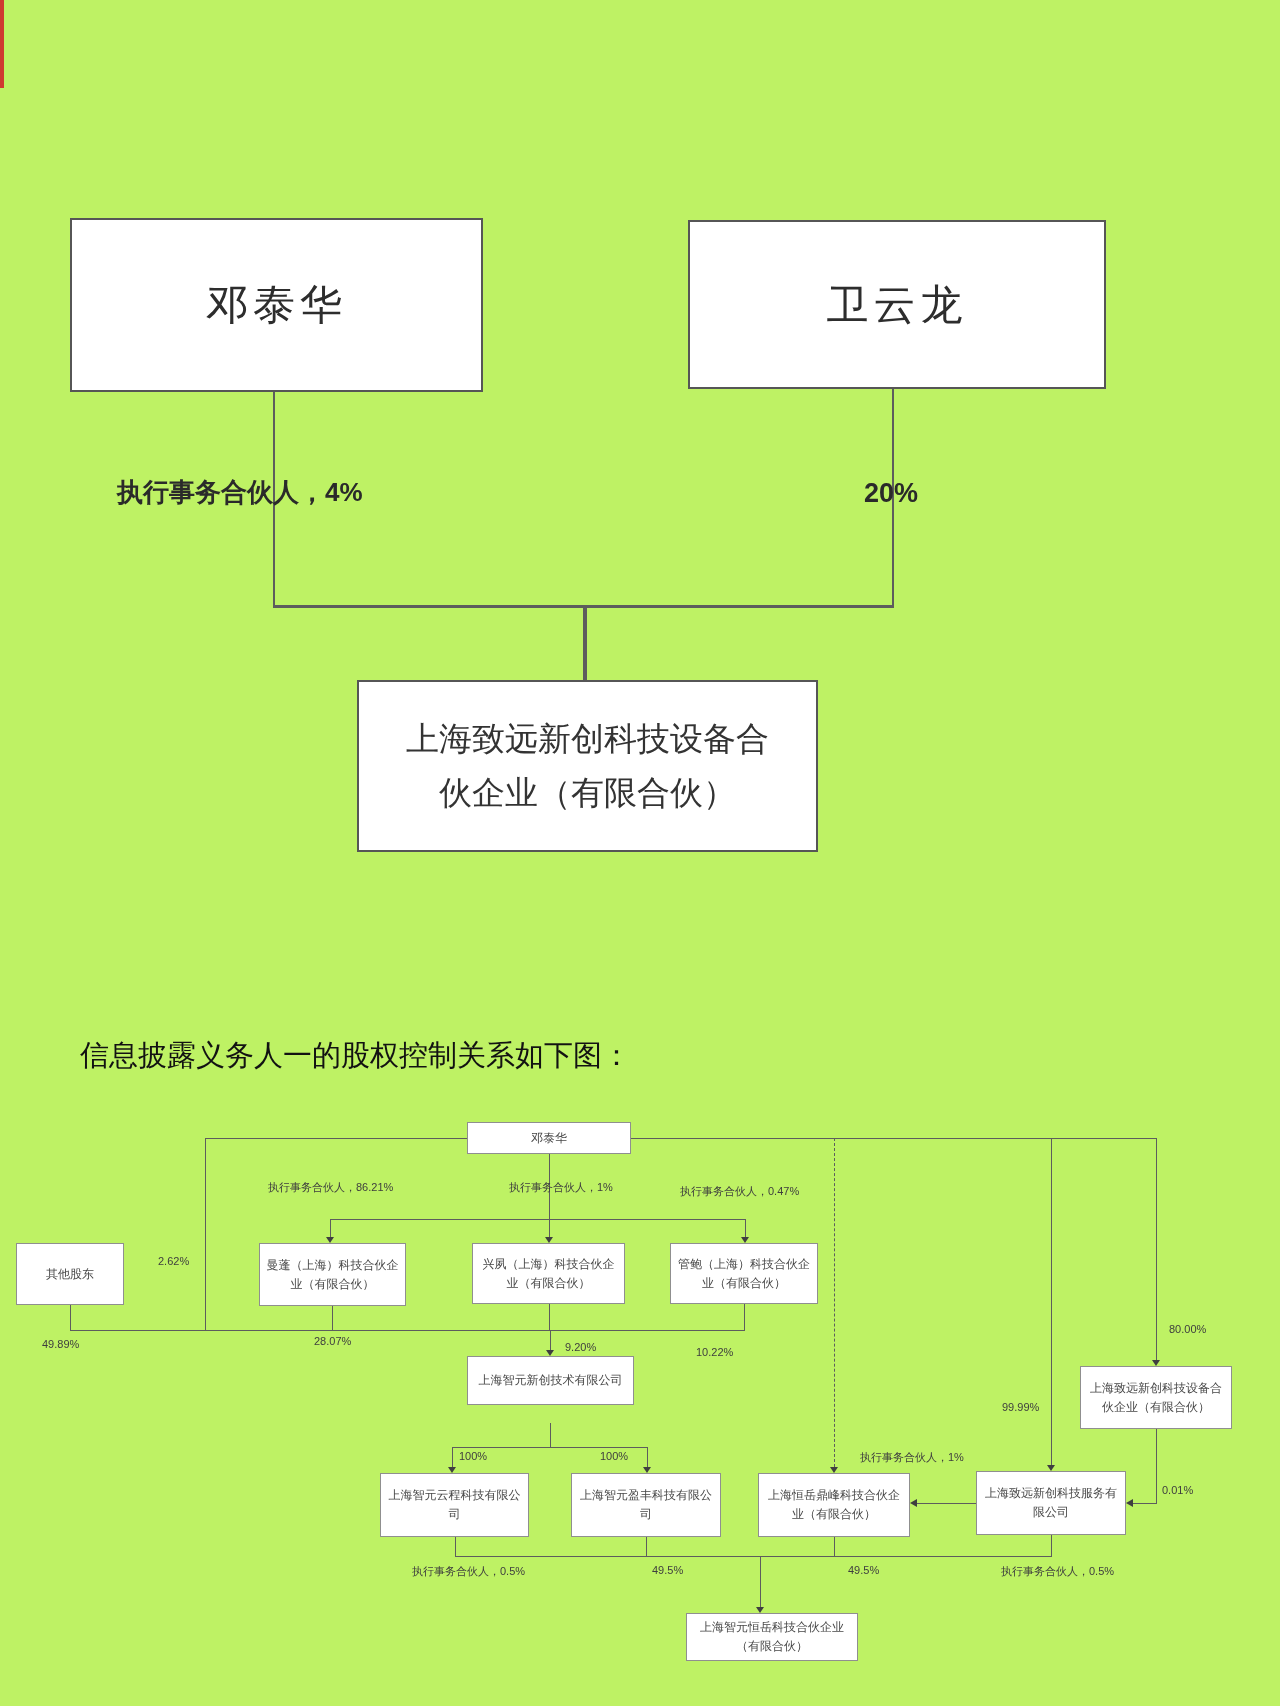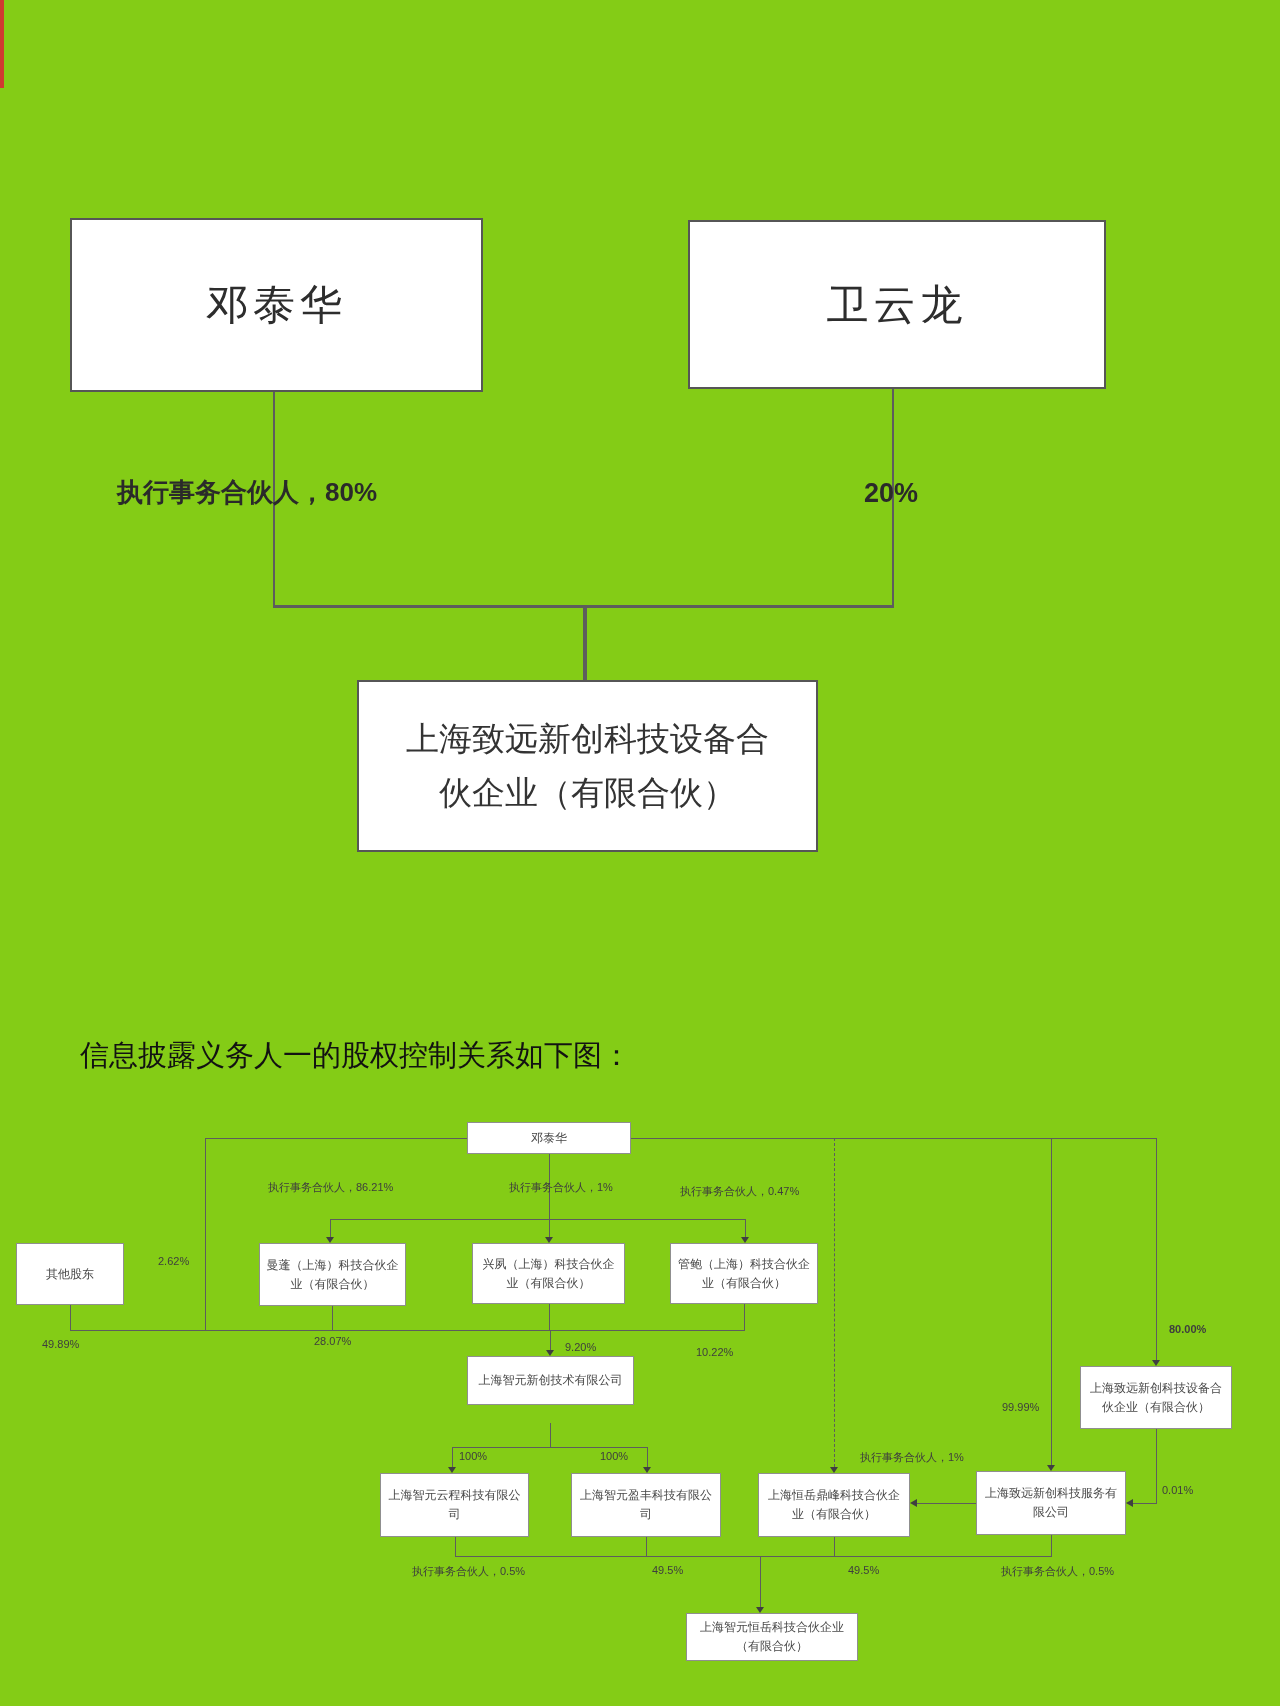--- a/index.html
+++ b/index.html
@@ -1,16 +1,16 @@
 <!DOCTYPE html>
 <html><head>
 <meta charset="utf-8">
 <style>
   html,body{margin:0;padding:0;background:#e8e8e8;}
-  .page{position:relative;width:1280px;height:1706px;background:#84cc16;overflow:hidden;
+  .page{position:relative;width:1280px;height:1706px;background:#bef264;overflow:hidden;
         font-family:"Liberation Sans",sans-serif;margin:0 auto;}
   .redmark{position:absolute;left:0;top:0;width:4px;height:88px;background:#cf3b30;}
 
   
   .b1{position:absolute;border:2px solid #565656;background:#fff;display:flex;
       align-items:center;justify-content:center;color:#2d2d2d;box-sizing:border-box;}
   .b1 .nm{font-size:42px;letter-spacing:5px;}
   .b1c{padding:0 38px;text-align:center;font-size:33px;line-height:1.65;color:#333;}
   .lbl1{position:absolute;color:#2a2a2a;font-weight:bold;white-space:nowrap;}
 
@@ -41,21 +41,21 @@
   </div>
   <div class="b1" style="left:688px;top:220px;width:418px;height:169px;">
     <span class="nm">卫云龙</span>
   </div>
 
   <div class="ln" style="left:273px;top:392px;width:2px;height:215px;"></div>
   <div class="ln" style="left:892px;top:389px;width:2px;height:218px;"></div>
   <div class="ln" style="left:273px;top:605px;width:621px;height:3px;"></div>
   <div class="ln" style="left:583px;top:605px;width:4px;height:77px;"></div>
 
-  <div class="lbl1" style="left:117px;top:475px;font-size:26px;">执行事务合伙人，80%</div>
+  <div class="lbl1" style="left:117px;top:475px;font-size:26px;">执行事务合伙人，4%</div>
   <div class="lbl1" style="left:864px;top:478px;font-size:27px;">20%</div>
 
   <div class="b1 b1c" style="left:357px;top:680px;width:461px;height:172px;">
     <span>上海致远新创科技设备合伙企业（有限合伙）</span>
   </div>
 
   <div class="hd">信息披露义务人一的股权控制关系如下图：</div>
 
   <div class="ln" style="left:205px;top:1138px;width:951px;height:1px;"></div>
   <div class="ln" style="left:205px;top:1138px;width:1px;height:192px;"></div>
@@ -145,21 +145,21 @@
   <div class="l2" style="left:268px;top:1180px;text-align:center;">执行事务合伙人，86.21%</div>
   <div class="l2" style="left:509px;top:1180px;">执行事务合伙人，1%</div>
   <div class="l2" style="left:680px;top:1184px;">执行事务合伙人，0.47%</div>
   <div class="l2" style="left:158px;top:1255px;">2.62%</div>
   <div class="l2" style="left:42px;top:1338px;">49.89%</div>
   <div class="l2" style="left:314px;top:1335px;">28.07%</div>
   <div class="l2" style="left:565px;top:1341px;">9.20%</div>
   <div class="l2" style="left:696px;top:1346px;">10.22%</div>
   <div class="l2" style="left:459px;top:1450px;">100%</div>
   <div class="l2" style="left:600px;top:1450px;">100%</div>
-  <div class="l2" style="left:1169px;top:1323px;font-weight:bold;">80.00%</div>
+  <div class="l2" style="left:1169px;top:1323px;">80.00%</div>
   <div class="l2" style="left:1002px;top:1401px;">99.99%</div>
   <div class="l2" style="left:1162px;top:1484px;">0.01%</div>
   <div class="l2" style="left:860px;top:1450px;">执行事务合伙人，1%</div>
   <div class="l2" style="left:412px;top:1564px;">执行事务合伙人，0.5%</div>
   <div class="l2" style="left:652px;top:1564px;">49.5%</div>
   <div class="l2" style="left:848px;top:1564px;">49.5%</div>
   <div class="l2" style="left:1001px;top:1564px;">执行事务合伙人，0.5%</div>
 </div>
 
 </body></html>

